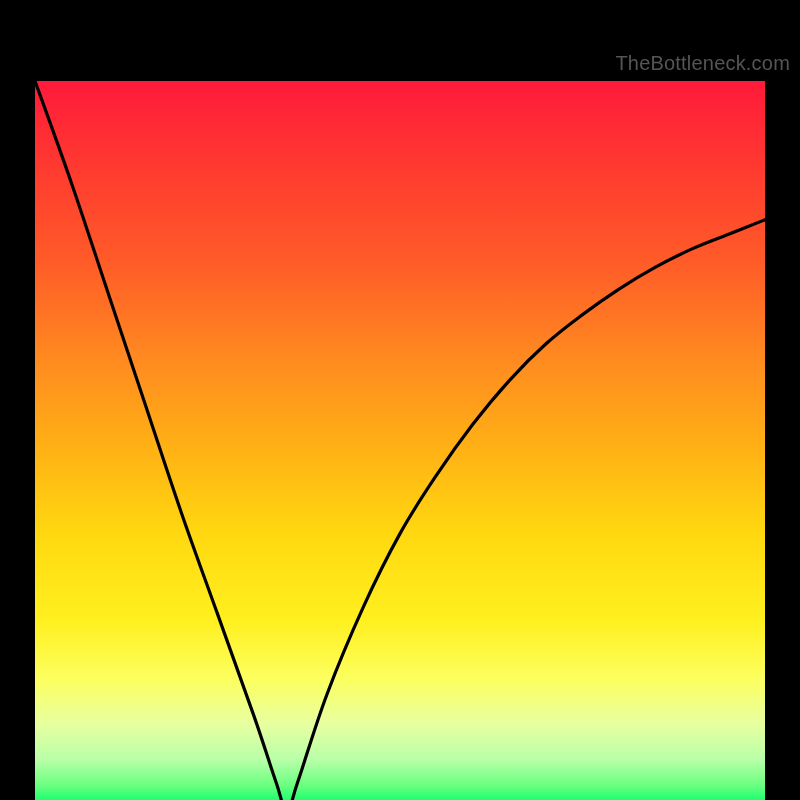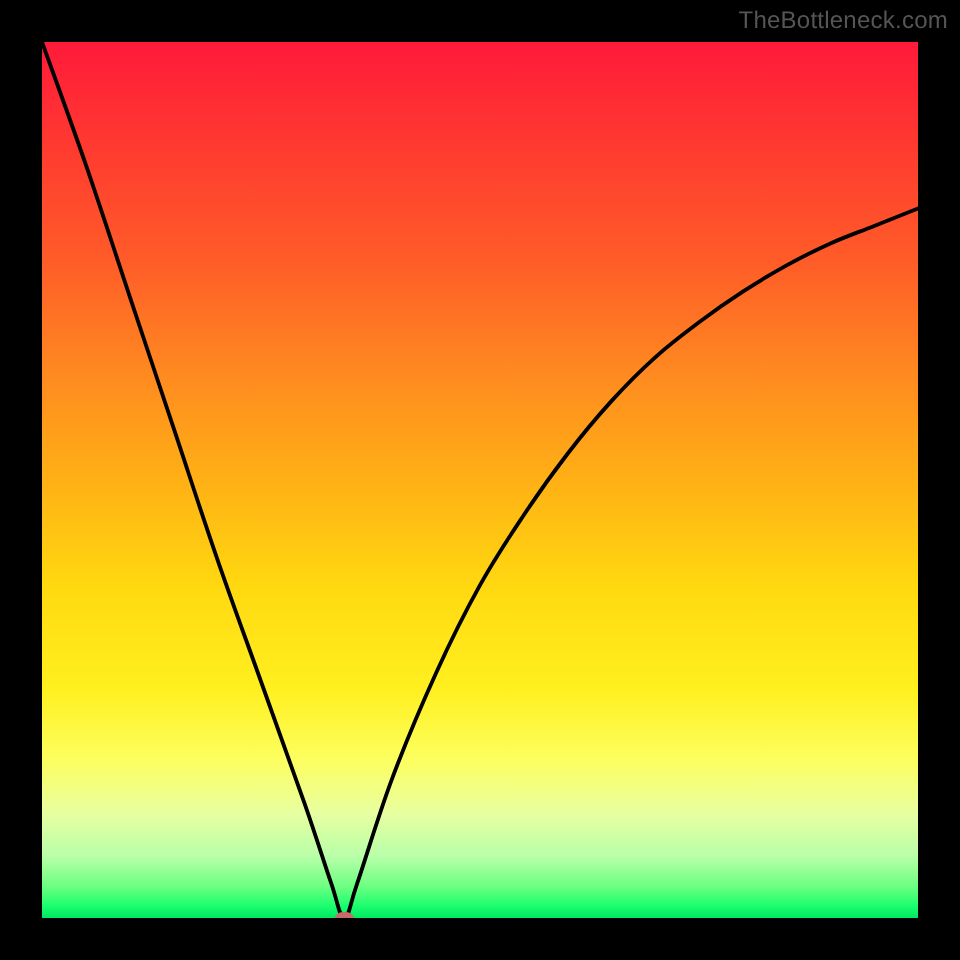--- a/index.html
+++ b/index.html
@@ -2,20 +2,21 @@
 <html><head>
 <meta charset="utf-8">
 <style>
   * { margin: 0; padding: 0; box-sizing: border-box; }
   html, body { width: 800px; height: 800px; overflow: hidden; background: #000; }
   .frame {
     position: relative;
     width: 800px;
     height: 586px;
     background: #000;
+    margin-top: 46px;
   }
   .plot-area {
     position: absolute;
     left: 35px;
     top: 35px;
     width: 730px;
     height: 730px;
     overflow: hidden;
   }
   .gradient-bg {

